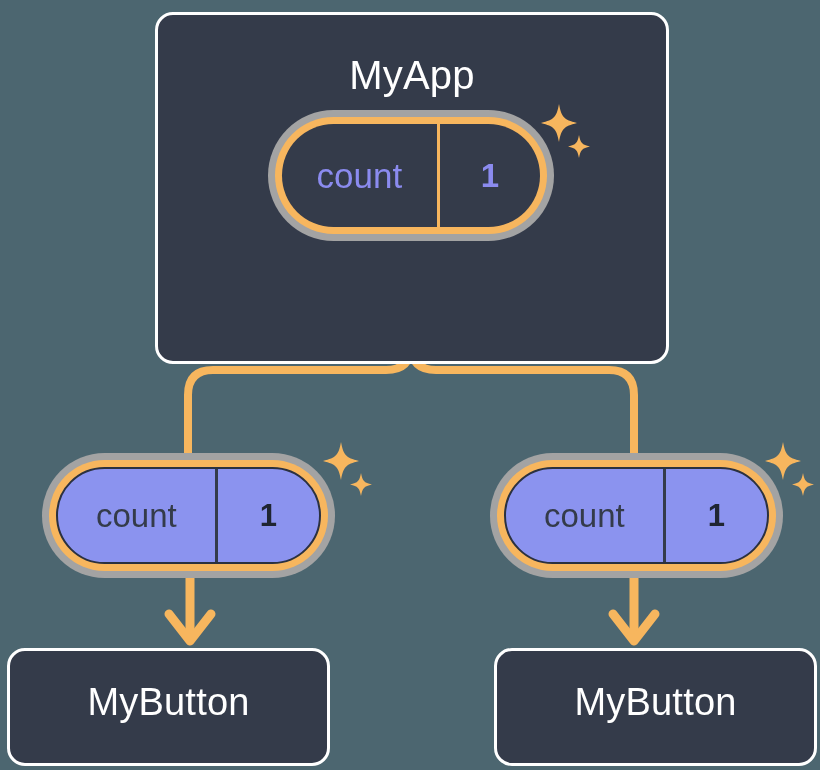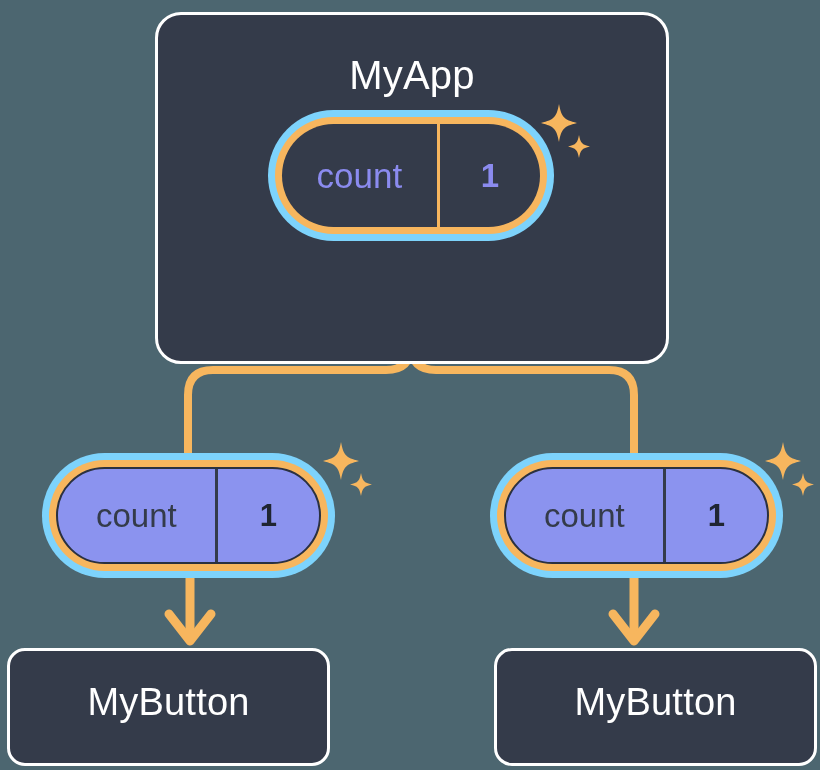--- a/index.html
+++ b/index.html
@@ -36,21 +36,20 @@
     font-weight: 400;
     letter-spacing: 0.2px;
     white-space: nowrap;
   }
 
   #card-myapp {
     left: 155px;
     top: 12px;
     width: 514px;
     height: 352px;
-    border-radius: 26px;
   }
   #card-myapp .comp-title {
     top: 38px;
     font-size: 40px;
   }
 
   #card-mybutton-left {
     left: 7px;
     top: 648px;
     width: 323px;
@@ -66,21 +65,21 @@
   #card-mybutton-right .comp-title {
     top: 30px;
     font-size: 38px;
   }
 
   
   .state-pill {
     position: absolute;
     box-sizing: border-box;
     border-radius: 999px;
-    background: #7dd3fc;           
+    background: #a3a3a3;           
     padding: 7px;
   }
   .state-pill-mid {
     width: 100%;
     height: 100%;
     box-sizing: border-box;
     border-radius: 999px;
     background: #f7b65e;           
     padding: 7px;
   }

